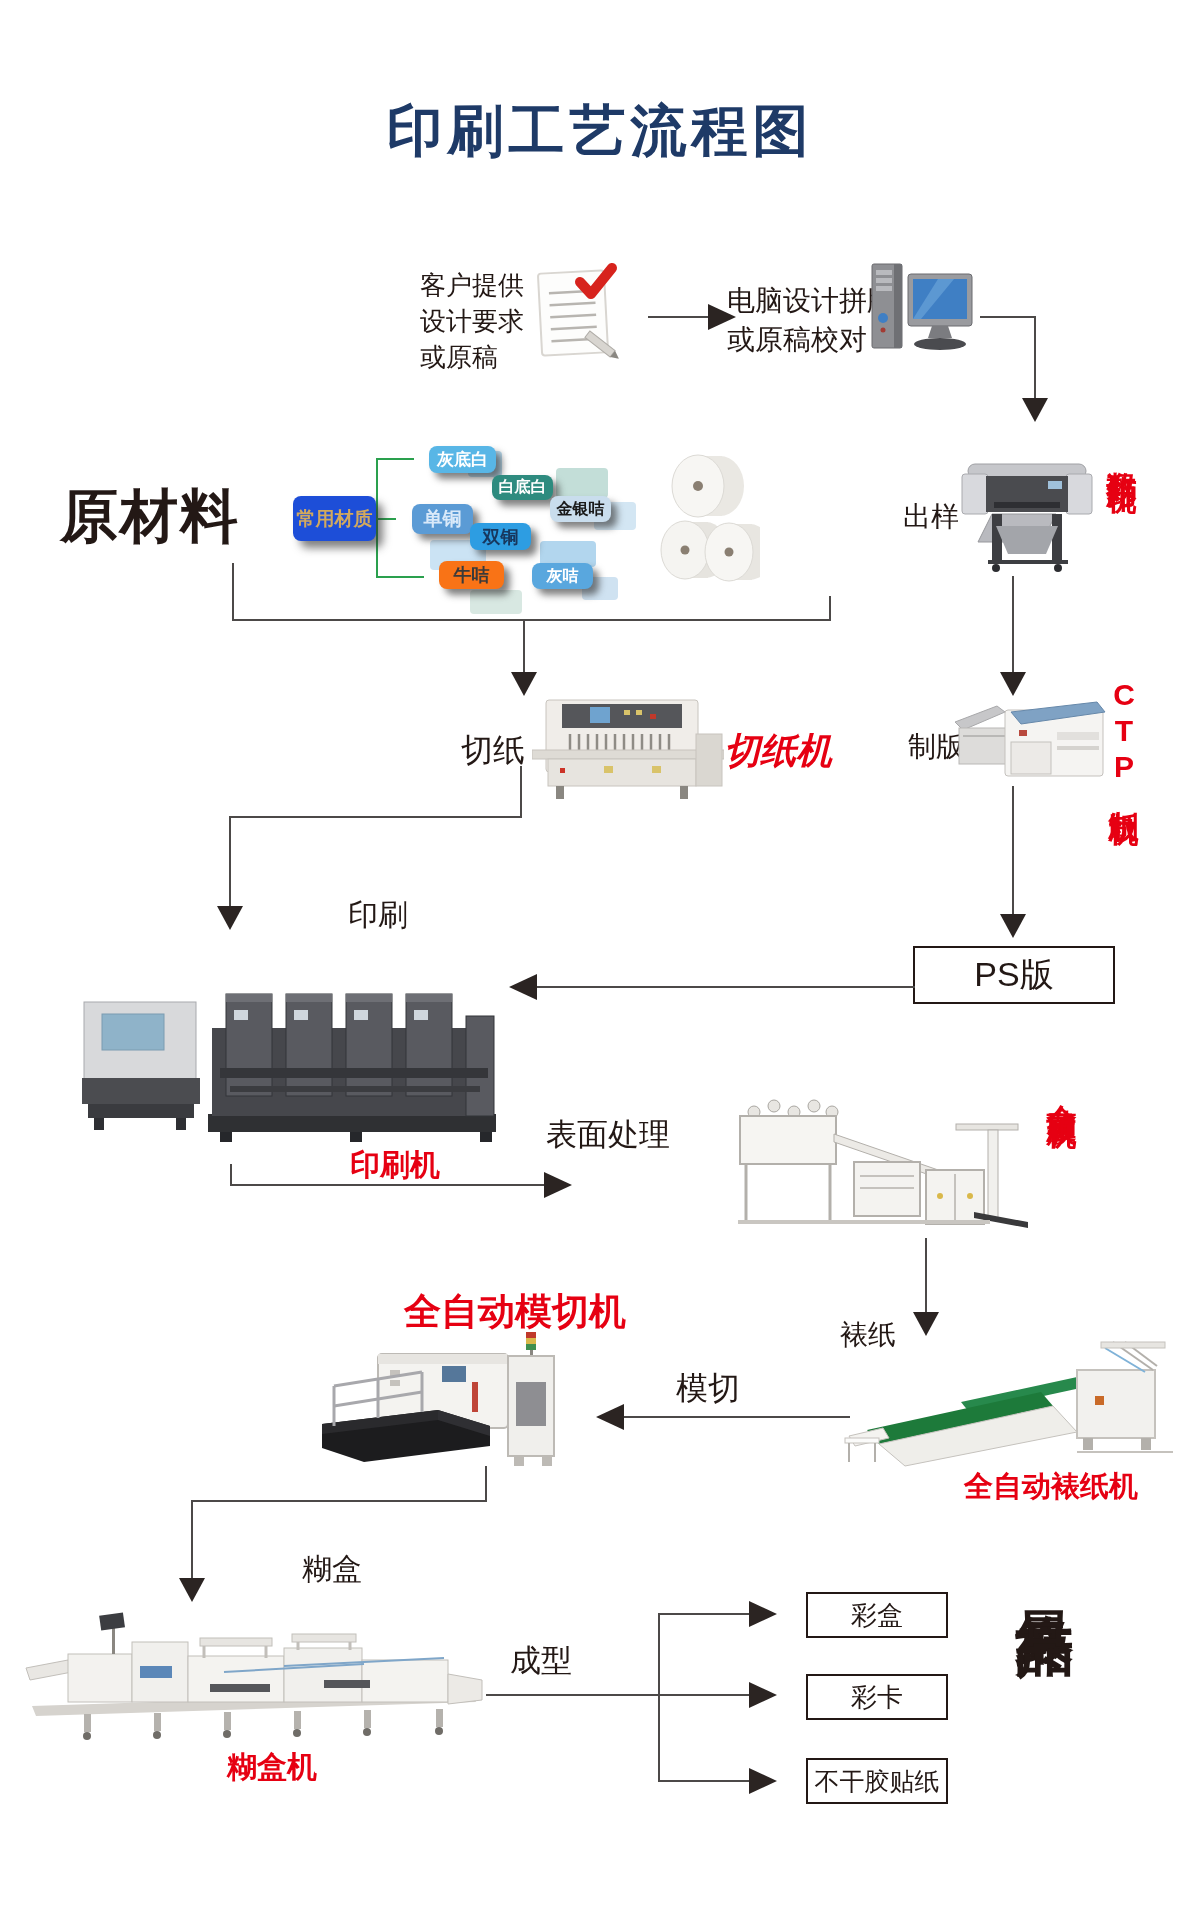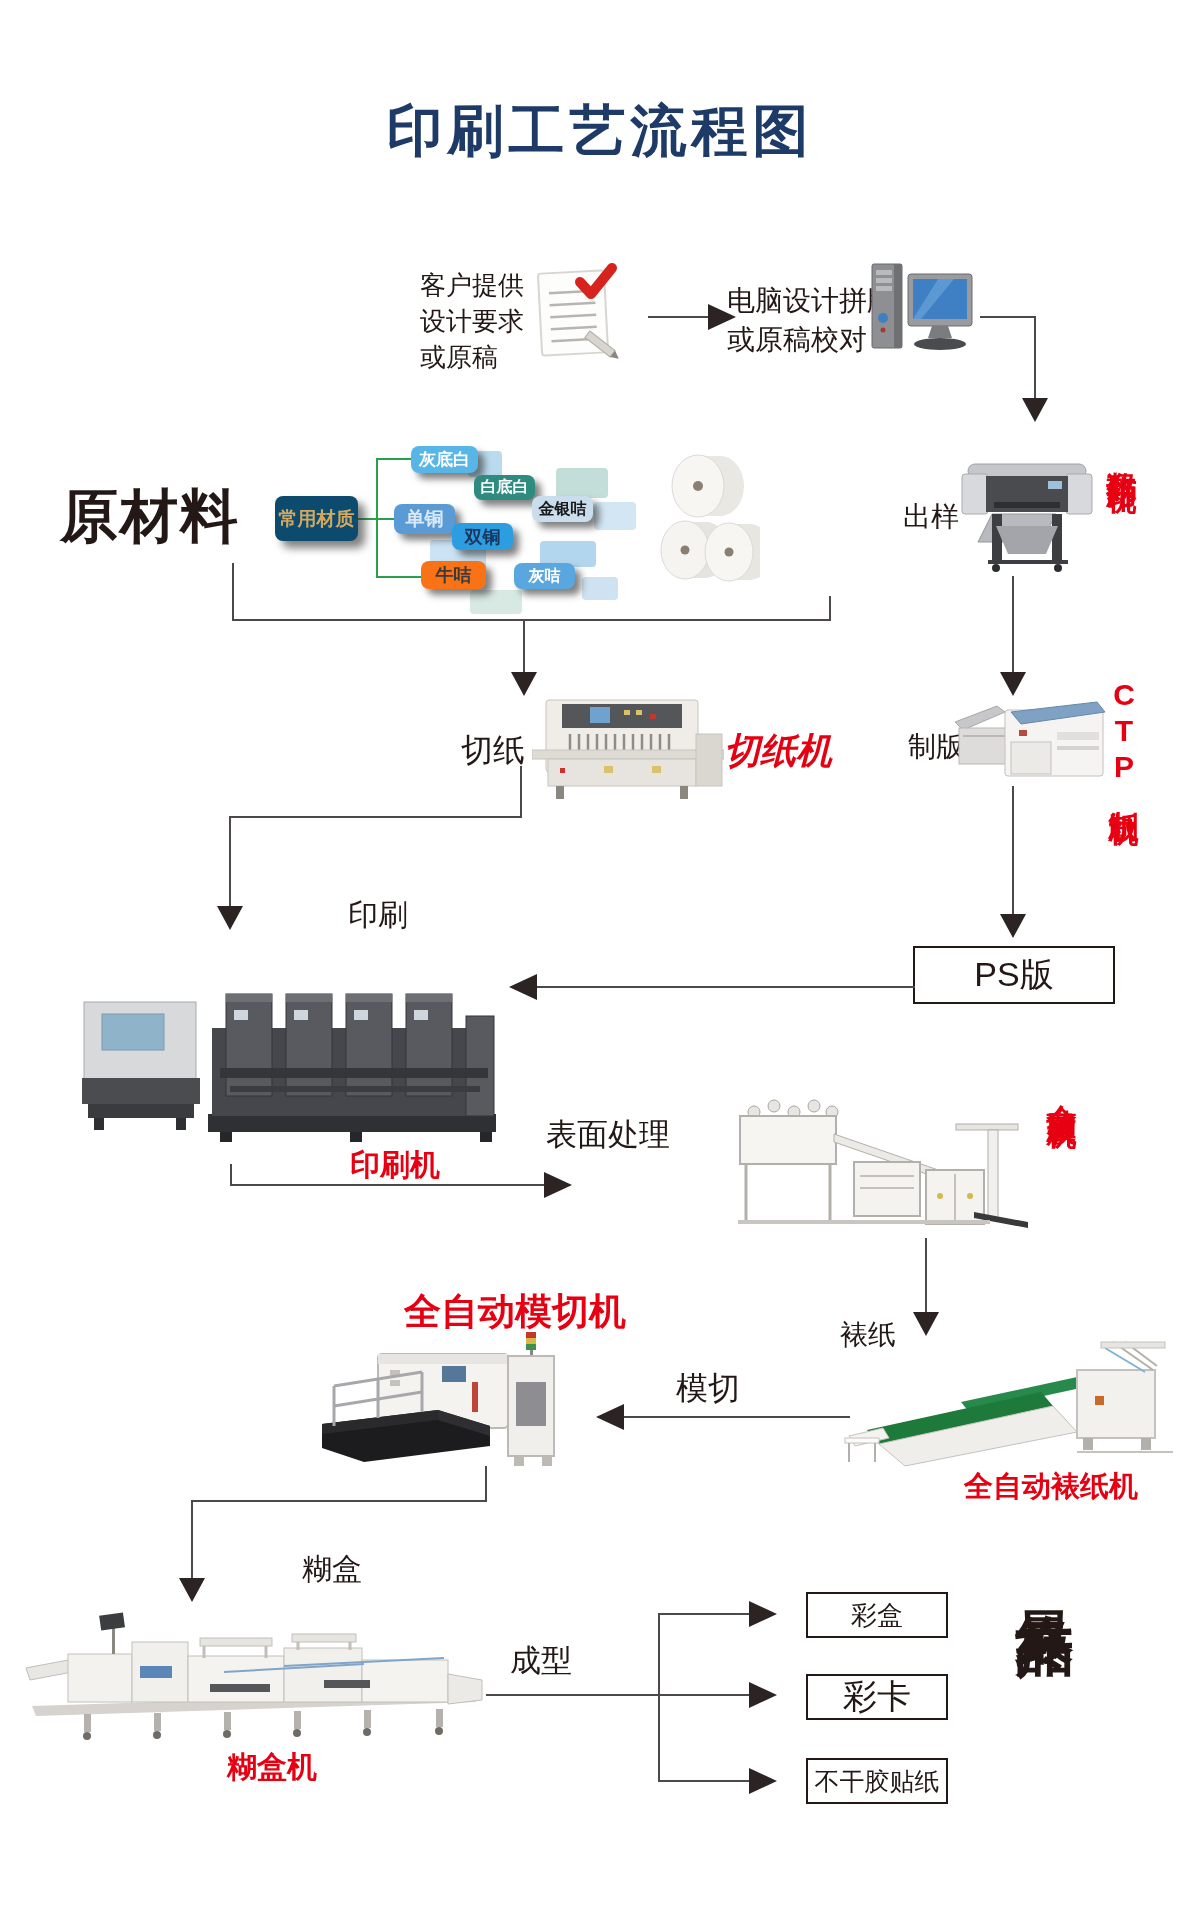--- a/index.html
+++ b/index.html
@@ -14,21 +14,21 @@
   .title{position:absolute;left:0;width:100%;text-align:center;color:var(--navy);
          font-weight:800;letter-spacing:5px;}
   .hl{position:absolute;height:2px;background:var(--line);z-index:1;}
   .vl{position:absolute;width:2px;background:var(--line);z-index:1;}
   .gl{position:absolute;background:var(--green);z-index:1;}
   .ad{position:absolute;width:0;height:0;border-left:13px solid transparent;border-right:13px solid transparent;border-top:24px solid #2b2422;z-index:2;}
   .ar{position:absolute;width:0;height:0;border-top:13px solid transparent;border-bottom:13px solid transparent;border-left:28px solid #2b2422;z-index:2;}
   .al{position:absolute;width:0;height:0;border-top:13px solid transparent;border-bottom:13px solid transparent;border-right:28px solid #2b2422;z-index:2;}
   .obox{position:absolute;border:2px solid var(--ink);background:#fff;display:flex;align-items:center;justify-content:center;color:var(--ink);}
   .chip{position:absolute;display:flex;align-items:center;justify-content:center;font-weight:700;
-        border-radius:8px;box-shadow:6px 6px 7px rgba(45,45,45,.6);z-index:3;}
+        border-radius:8px;box-shadow:6px 6px 7px rgba(45,45,45,.6);z-index:3;margin-left:18px;}
   .ghost{position:absolute;border-radius:4px;z-index:2;}
   .mach{position:absolute;z-index:2;}
 </style>
 </head>
 <body>
 
 <div id="canvas">
 
   <div class="title" style="top:94px;font-size:56px;">印刷工艺流程图</div>
 
@@ -108,21 +108,21 @@
   <div class="ghost" style="left:594px;top:502px;width:42px;height:28px;background:#d3e6f3;"></div>
   <div class="ghost" style="left:540px;top:541px;width:56px;height:26px;background:#b2d6ee;"></div>
   <div class="ghost" style="left:470px;top:590px;width:52px;height:24px;background:#d8e8e2;"></div>
   <div class="ghost" style="left:582px;top:577px;width:36px;height:23px;background:#cfe2f1;"></div>
 
   <div class="gl" style="left:376px;top:458px;width:2px;height:120px;"></div>
   <div class="gl" style="left:376px;top:458px;width:38px;height:2px;"></div>
   <div class="gl" style="left:358px;top:518px;width:38px;height:2px;"></div>
   <div class="gl" style="left:376px;top:576px;width:48px;height:2px;"></div>
 
-  <div class="chip" style="left: 275px; top: 496px; width: 83px; height: 45px; font-size: 19px; box-shadow: rgba(45, 45, 45, 0.6) 7px 7px 8px; background: #0c4a6e; color: rgb(210, 169, 94);">常用材质</div>
+  <div class="chip" style="left: 275px; top: 496px; width: 83px; height: 45px; font-size: 19px; box-shadow: rgba(45, 45, 45, 0.6) 7px 7px 8px; background: #1d4ed8; color: rgb(210, 169, 94);">常用材质</div>
   <div class="chip" style="left: 411px; top: 446px; width: 67px; height: 27px; font-size: 17px; background: rgb(88, 182, 230); color: rgb(255, 255, 255);">灰底白</div>
   <div class="chip" style="left: 474px; top: 475px; width: 61px; height: 25px; font-size: 16px; background: rgb(46, 139, 127); color: rgb(255, 255, 255);">白底白</div>
   <div class="chip" style="left: 394px; top: 504px; width: 61px; height: 30px; font-size: 19px; background: rgb(91, 155, 213); color: rgb(217, 233, 249);">单铜</div>
   <div class="chip" style="left: 532px; top: 496px; width: 61px; height: 26px; font-size: 16px; background: rgb(201, 221, 237); color: rgb(26, 26, 26);">金银咭</div>
   <div class="chip" style="left: 452px; top: 523px; width: 61px; height: 27px; font-size: 18px; background: rgb(45, 157, 226); color: rgb(23, 55, 94);">双铜</div>
   <div class="chip" style="left: 421px; top: 561px; width: 65px; height: 28px; font-size: 18px; background: #f97316; color: rgb(58, 58, 58);">牛咭</div>
   <div class="chip" style="left: 514px; top: 563px; width: 61px; height: 26px; font-size: 16px; background: rgb(89, 167, 222); color: rgb(255, 255, 255);">灰咭</div>
 
   <svg class="mach" style="left:658px;top:448px;" width="102" height="140" viewBox="0 0 102 140">
     <ellipse cx="62" cy="38" rx="24" ry="30" fill="#eae8e3"></ellipse>
@@ -375,18 +375,18 @@
   <div class="hl" style="left:486px;top:1694px;width:173px;"></div>
   <div class="vl" style="left:658px;top:1613px;height:169px;"></div>
   <div class="hl" style="left:659px;top:1613px;width:90px;"></div>
   <div class="ar" style="left:749px;top:1601px;"></div>
   <div class="hl" style="left:659px;top:1694px;width:90px;"></div>
   <div class="ar" style="left:749px;top:1682px;"></div>
   <div class="hl" style="left:659px;top:1780px;width:90px;"></div>
   <div class="ar" style="left:749px;top:1768px;"></div>
 
   <div class="obox" style="left:806px;top:1592px;width:142px;height:46px;font-size:26px;">彩盒</div>
-  <div class="obox" style="left:806px;top:1674px;width:142px;height:46px;font-size:34px;">彩卡</div>
+  <div class="obox" style="left:806px;top:1674px;width:142px;height:46px;font-size:26px;">彩卡</div>
   <div class="obox" style="left:806px;top:1758px;width:142px;height:46px;font-size:25px;">不干胶贴纸</div>
 
   <div class="lbl vtext" style="left:1014px;top:1564px;font-size:58px;font-weight:700;letter-spacing:4px;">最终产品</div>
 
 </div>
 
 </body></html>

